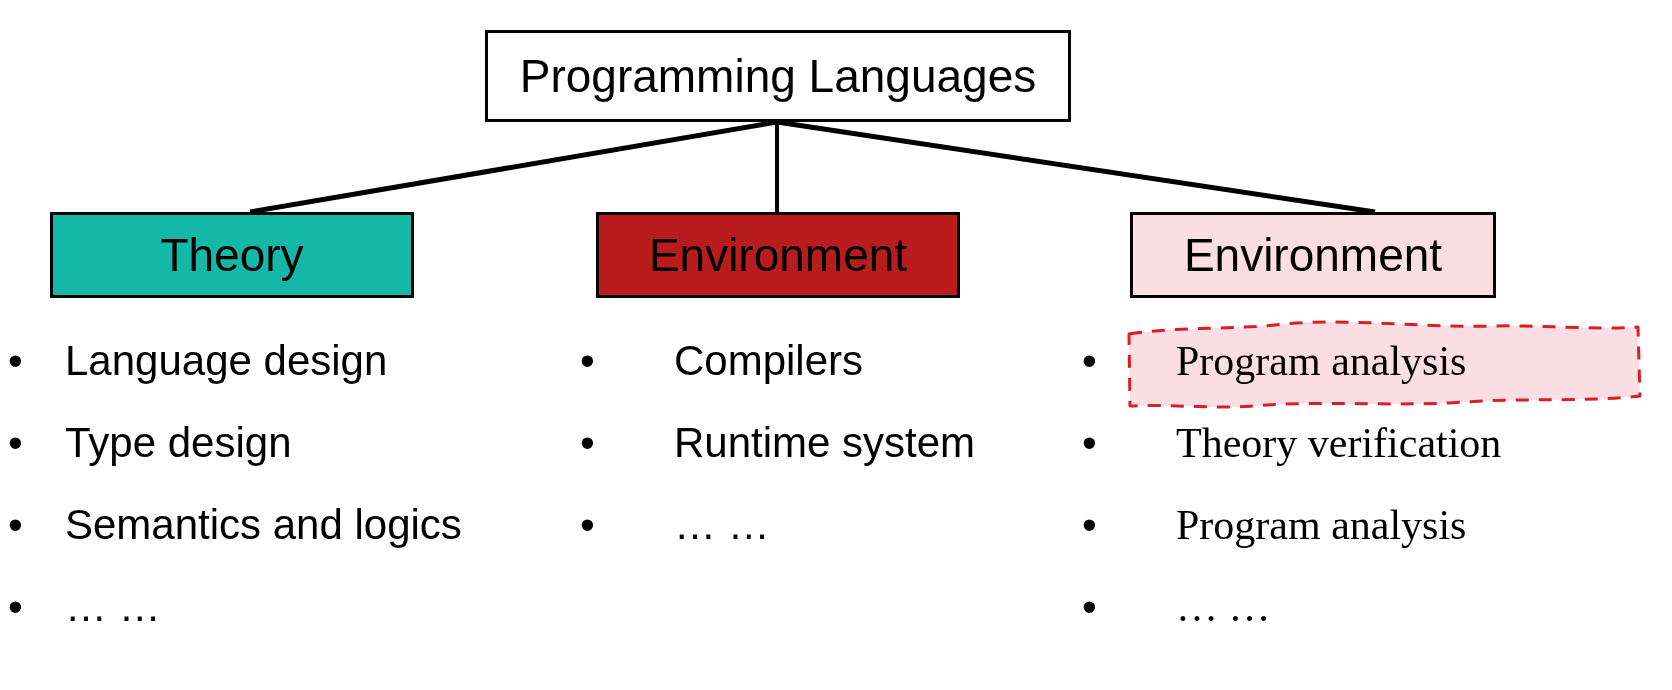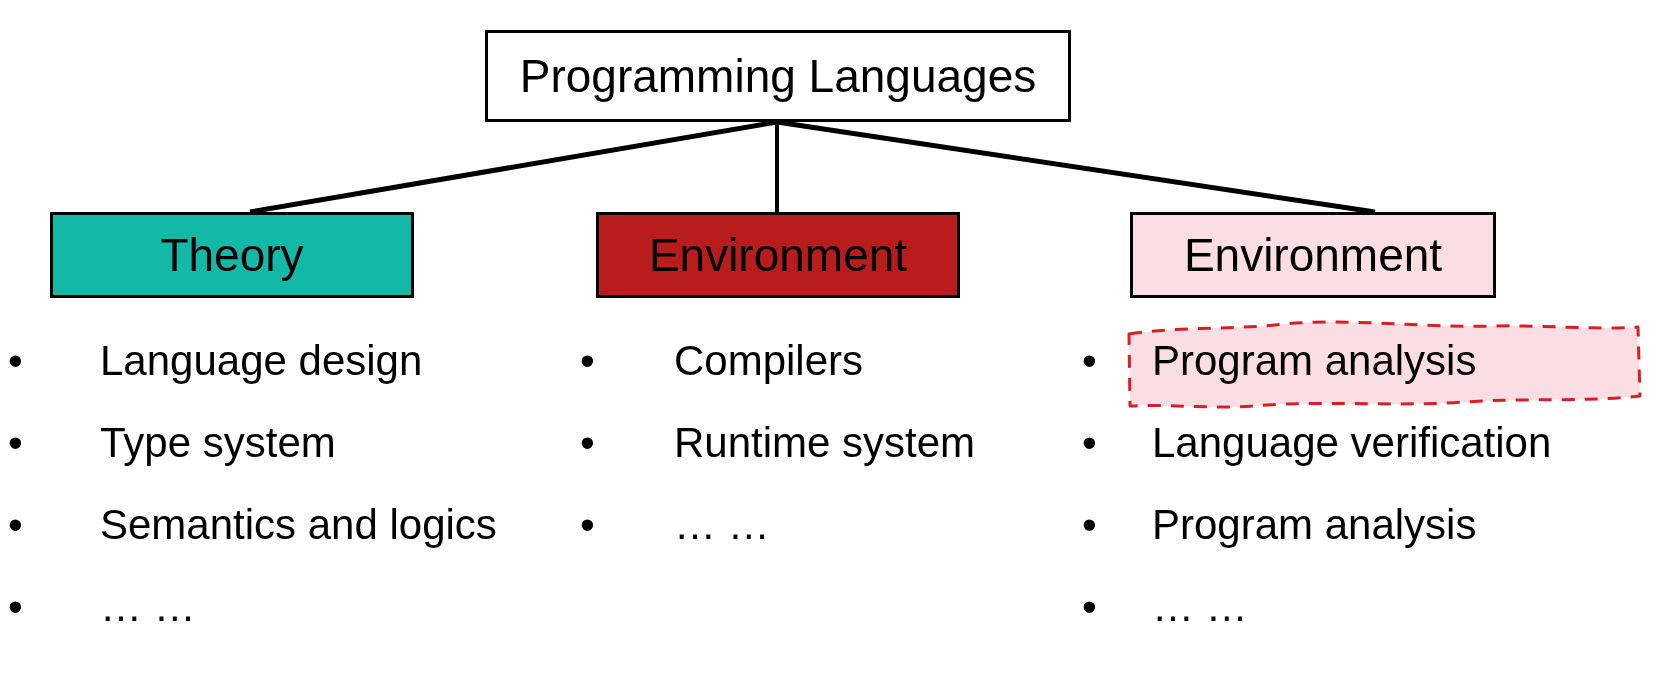--- a/index.html
+++ b/index.html
@@ -101,27 +101,27 @@
     text-align: left;
   }
   .bullet-text {
     font-size: 42px;
     line-height: 1;
     white-space: nowrap;
   }
 
   
   #col-theory .bullet-dot   { margin-left: 8px; }
-  #col-theory .bullet-text  { margin-left: 78px; }
+  #col-theory .bullet-text  { margin-left: 43px; }
   
   #col-environment .bullet-dot  { margin-left: 14px; }
   #col-environment .bullet-text { margin-left: 80px; }
   
   #col-application .bullet-dot  { margin-left: 14px; }
-  #col-application .bullet-text { margin-left: 56px; }
+  #col-application .bullet-text { margin-left: 80px; font-family: Liberation Serif, serif; }
 
   
   .highlight-wrap {
     position: relative;
   }
   .highlight-svg {
     position: absolute;
     left: 56px;
     top: -22px;
     width: 520px;
@@ -162,21 +162,21 @@
     <span class="node-label">Environment</span>
   </div>
 
   <div class="bullet-col" id="col-theory">
     <div class="bullet-item">
       <span class="bullet-dot">•</span>
       <span class="bullet-text">Language design</span>
     </div>
     <div class="bullet-item">
       <span class="bullet-dot">•</span>
-      <span class="bullet-text">Type system</span>
+      <span class="bullet-text">Type design</span>
     </div>
     <div class="bullet-item">
       <span class="bullet-dot">•</span>
       <span class="bullet-text">Semantics and logics</span>
     </div>
     <div class="bullet-item">
       <span class="bullet-dot">•</span>
       <span class="bullet-text">… …</span>
     </div>
   </div>
@@ -207,21 +207,21 @@
                  C 460 84, 400 80, 340 84
                  C 270 89, 200 82, 130 88
                  C 90 91, 45 86, 6 88
                  Z" fill="#fbdee4" stroke="#d81f26" stroke-width="3" stroke-dasharray="13 10" stroke-linecap="butt" stroke-linejoin="round"></path>
       </svg>
       <span class="bullet-dot">•</span>
       <span class="bullet-text">Program analysis</span>
     </div>
     <div class="bullet-item">
       <span class="bullet-dot">•</span>
-      <span class="bullet-text">Language verification</span>
+      <span class="bullet-text">Theory verification</span>
     </div>
     <div class="bullet-item">
       <span class="bullet-dot">•</span>
       <span class="bullet-text">Program analysis</span>
     </div>
     <div class="bullet-item">
       <span class="bullet-dot">•</span>
       <span class="bullet-text">… …</span>
     </div>
   </div>

